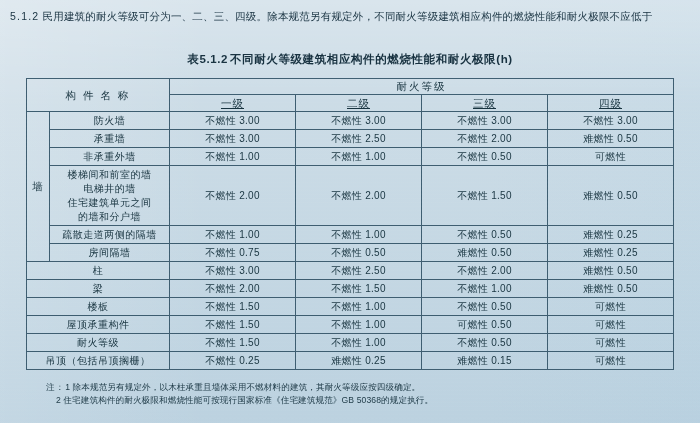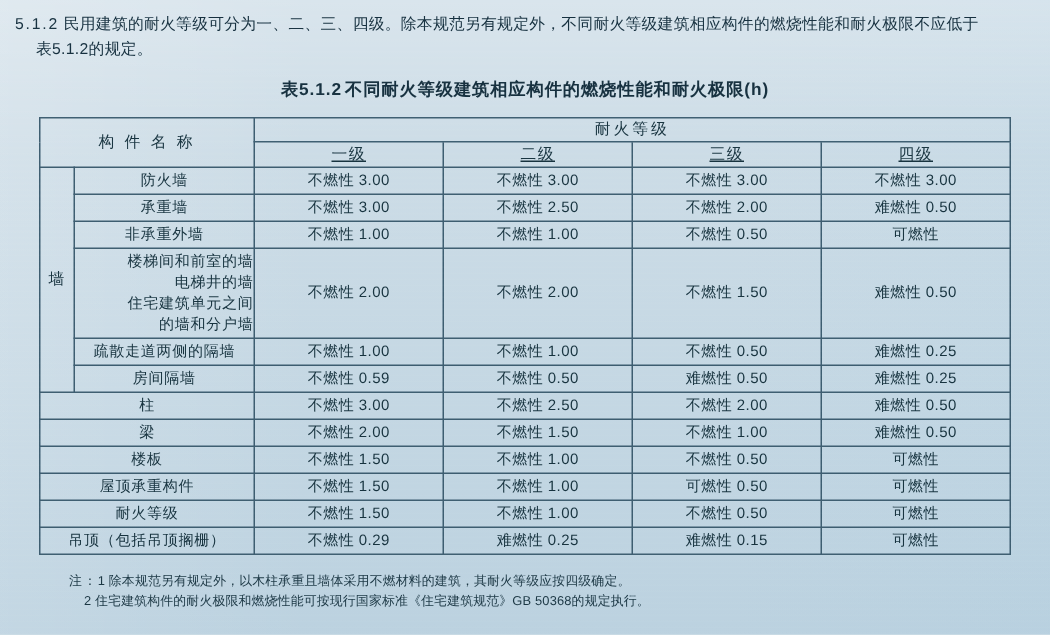--- a/index.html
+++ b/index.html
@@ -99,21 +99,21 @@
     letter-spacing: 1px;
   }
   .name-cell {
     text-align: center;
     font-size: 10px;
     letter-spacing: 0.5px;
     padding: 1px 2px;
   }
   .name-cell.multi {
     line-height: 14px;
-    text-align: right;
+    text-align: center;
   }
   .val {
     font-size: 10px;
     letter-spacing: 0.3px;
     white-space: nowrap;
   }
   .r-h { height: 18px; }
   .r-tall { height: 60px; }
 
   .notes {
@@ -145,21 +145,20 @@
 </head>
 <body>
 
 <div class="paper"></div>
 
 <div class="content">
 
   <div class="clause">
     <span class="num">5.1.2</span>
     <span>民用建筑的耐火等级可分为一、二、三、四级。除本规范另有规定外，不同耐火等级建筑相应构件的燃烧性能和耐火极限不应低于</span>
-    <span class="l2">表5.1.2的规定。</span>
   </div>
 
   <div class="table-title">
     <span class="tno">表5.1.2</span><span>不同耐火等级建筑相应构件的燃烧性能和耐火极限(h)</span>
   </div>
 
   <table class="fire">
     <tbody>
       <tr>
         <td class="hdr-comp" colspan="2" rowspan="2">构 件 名 称</td>
@@ -206,21 +205,21 @@
       </tr>
       <tr class="r-h">
         <td class="name-cell">疏散走道两侧的隔墙</td>
         <td class="val">不燃性 1.00</td>
         <td class="val">不燃性 1.00</td>
         <td class="val">不燃性 0.50</td>
         <td class="val">难燃性 0.25</td>
       </tr>
       <tr class="r-h">
         <td class="name-cell">房间隔墙</td>
-        <td class="val">不燃性 0.59</td>
+        <td class="val">不燃性 0.75</td>
         <td class="val">不燃性 0.50</td>
         <td class="val">难燃性 0.50</td>
         <td class="val">难燃性 0.25</td>
       </tr>
 
       <tr class="r-h">
         <td class="name-cell" colspan="2">柱</td>
         <td class="val">不燃性 3.00</td>
         <td class="val">不燃性 2.50</td>
         <td class="val">不燃性 2.00</td>
@@ -249,21 +248,21 @@
       </tr>
       <tr class="r-h">
         <td class="name-cell" colspan="2">耐火等级</td>
         <td class="val">不燃性 1.50</td>
         <td class="val">不燃性 1.00</td>
         <td class="val">不燃性 0.50</td>
         <td class="val">可燃性</td>
       </tr>
       <tr class="r-h">
         <td class="name-cell" colspan="2">吊顶（包括吊顶搁栅）</td>
-        <td class="val">不燃性 0.29</td>
+        <td class="val">不燃性 0.25</td>
         <td class="val">难燃性 0.25</td>
         <td class="val">难燃性 0.15</td>
         <td class="val">可燃性</td>
       </tr>
     </tbody>
   </table>
 
   <div class="notes">
     <span class="nline"><span class="n-label">注：</span><span>1 除本规范另有规定外，以木柱承重且墙体采用不燃材料的建筑，其耐火等级应按四级确定。</span></span>
     <span class="nline indent"><span>2 住宅建筑构件的耐火极限和燃烧性能可按现行国家标准《住宅建筑规范》GB 50368的规定执行。</span></span>

